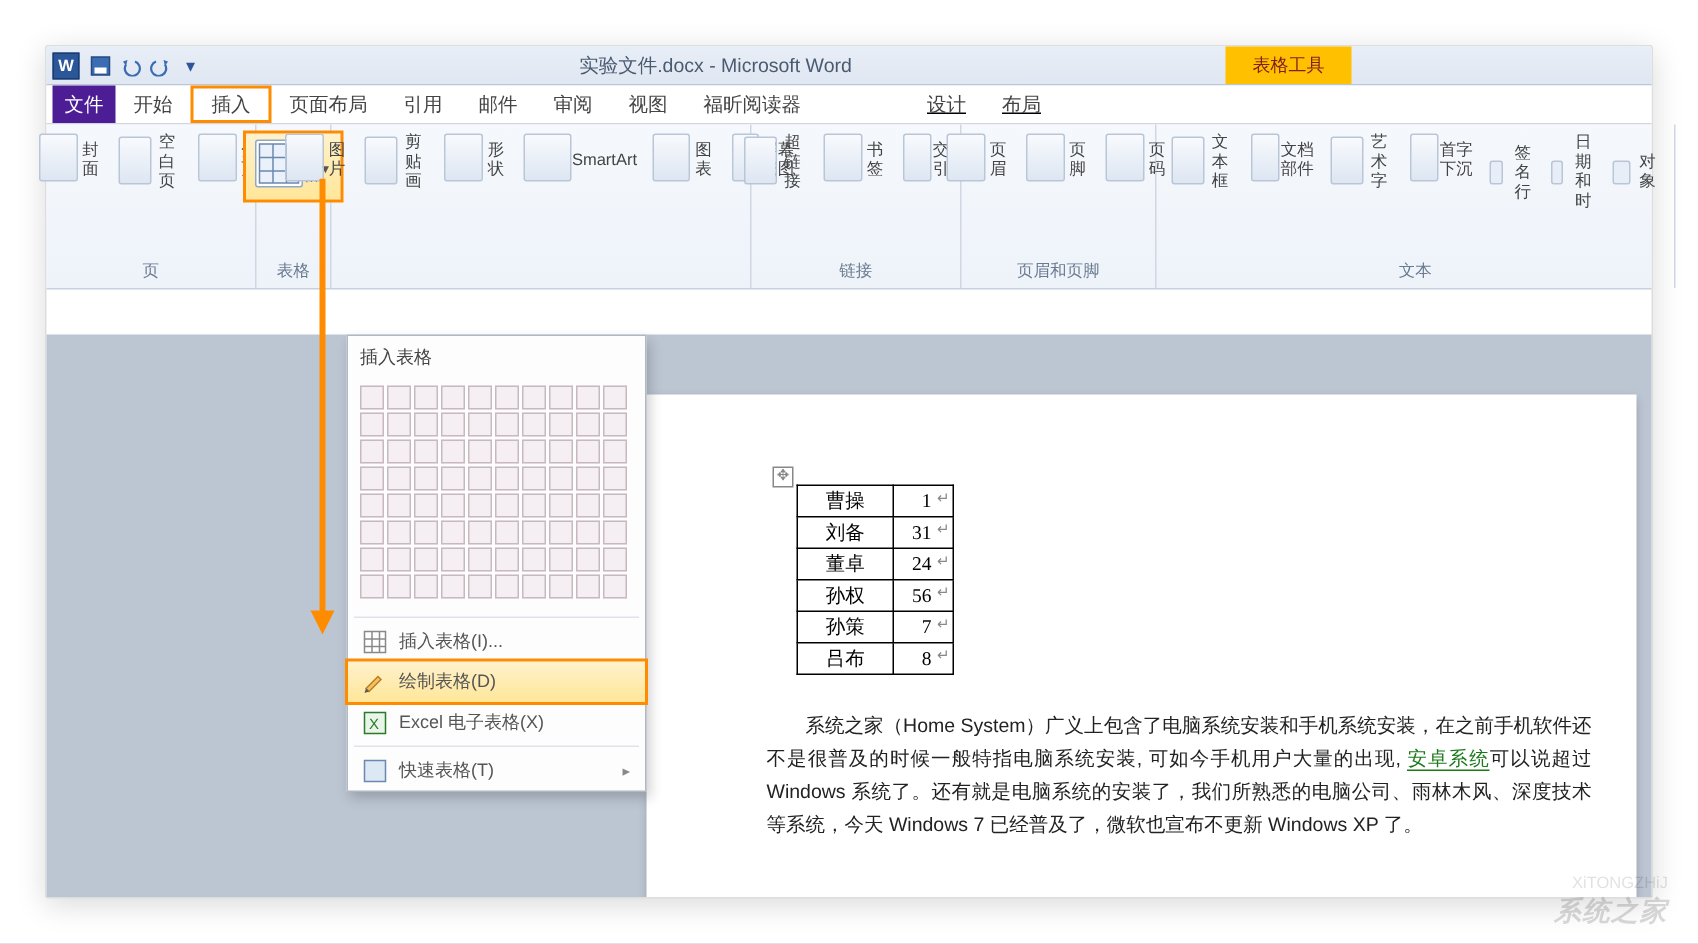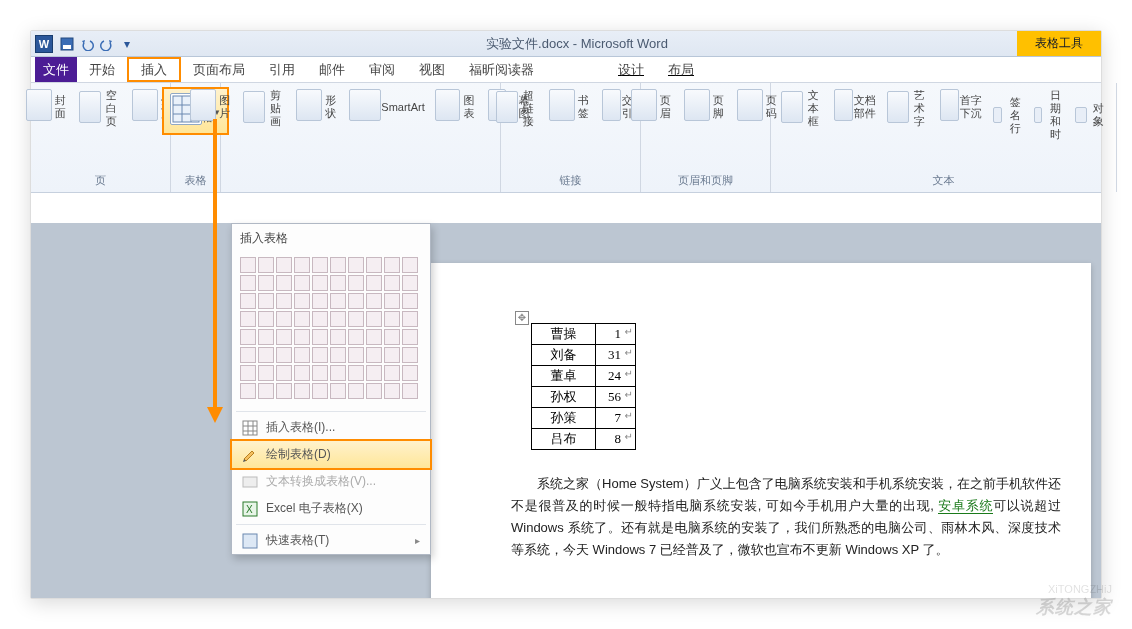--- a/index.html
+++ b/index.html
@@ -5,21 +5,21 @@
 * { margin: 0; padding: 0; box-sizing: border-box; font-family: "Microsoft YaHei", "SimSun", sans-serif; }
 body { background: #fff; width: 1132px; height: 629px; position: relative; overflow: hidden; }
 
 .frame { position: absolute; left: 30px; top: 30px; right: 30px; bottom: 30px; border: 1px solid #ddd; box-shadow: 0 4px 20px rgba(0,0,0,0.15); background: #fff; border-radius: 2px; }
 
 
 .titlebar { height: 26px; background: linear-gradient(#e8eef7,#dfe7f2); display: flex; align-items: center; border-bottom: 1px solid #b8c6d8; font-size: 12px; }
 .titlebar .word-icon { width: 18px; height: 18px; background: #2b579a; color: #fff; display: inline-flex; align-items: center; justify-content: center; border: 1px solid #1a3d6e; margin: 0 4px; font-weight: bold; font-size: 11px; }
 .qat-btn { width: 20px; height: 20px; display: inline-flex; align-items: center; justify-content: center; color: #2b579a; }
 .title-text { flex: 1; text-align: center; color: #4a5a70; font-size: 13px; }
-.context-tab { background: #ffc000; color: #0f172a; padding: 4px 18px; font-size: 12px; }
+.context-tab { background: #ffc000; color: #7f1d1d; padding: 4px 18px; font-size: 12px; margin-right: 200px; }
 
 
 .tabrow { height: 26px; background: #fff; display: flex; align-items: stretch; border-bottom: 1px solid #d0d7e2; padding-left: 4px; }
 .filetab { background: #4c1d95; color: #fff; padding: 4px 8px; font-size: 13px; display: flex; align-items: center; }
 .tab { padding: 4px 12px; font-size: 13px; color: #444; display: flex; align-items: center; }
 .tab.highlight { border: 2px solid #ff8c00; }
 .context-tabs { display: flex; margin-left: 60px; text-decoration: underline; }
 .context-tabs .tab { color: #444; }
 
 
@@ -401,28 +401,20 @@
       </div>
     <div class="popup-item highlight">
         <span class="popup-icon">
           <svg width="16" height="16">
             <path d="M2 12 L10 4 L12 6 L4 14 Z" fill="#f5c060" stroke="#b88020"></path>
             <path d="M2 12 L1 15 L4 14 Z" fill="#555"></path>
           </svg>
         </span>
         <span>绘制表格(D)</span>
       </div>
-    <div class="popup-item disabled">
-        <span class="popup-icon">
-          <svg width="16" height="16">
-            <rect x="1" y="3" width="14" height="10" fill="#eee" stroke="#bbb"></rect>
-          </svg>
-        </span>
-        <span>文本转换成表格(V)...</span>
-      </div>
     <div class="popup-item">
         <span class="popup-icon">
           <svg width="16" height="16">
             <rect x="1" y="1" width="14" height="14" fill="#e8f5e8" stroke="#2a7a2a"></rect>
             <text x="4" y="12" font-size="10" fill="#2a7a2a">X</text>
           </svg>
         </span>
         <span>Excel 电子表格(X)</span>
       </div>
     <div class="popup-sep"></div>

